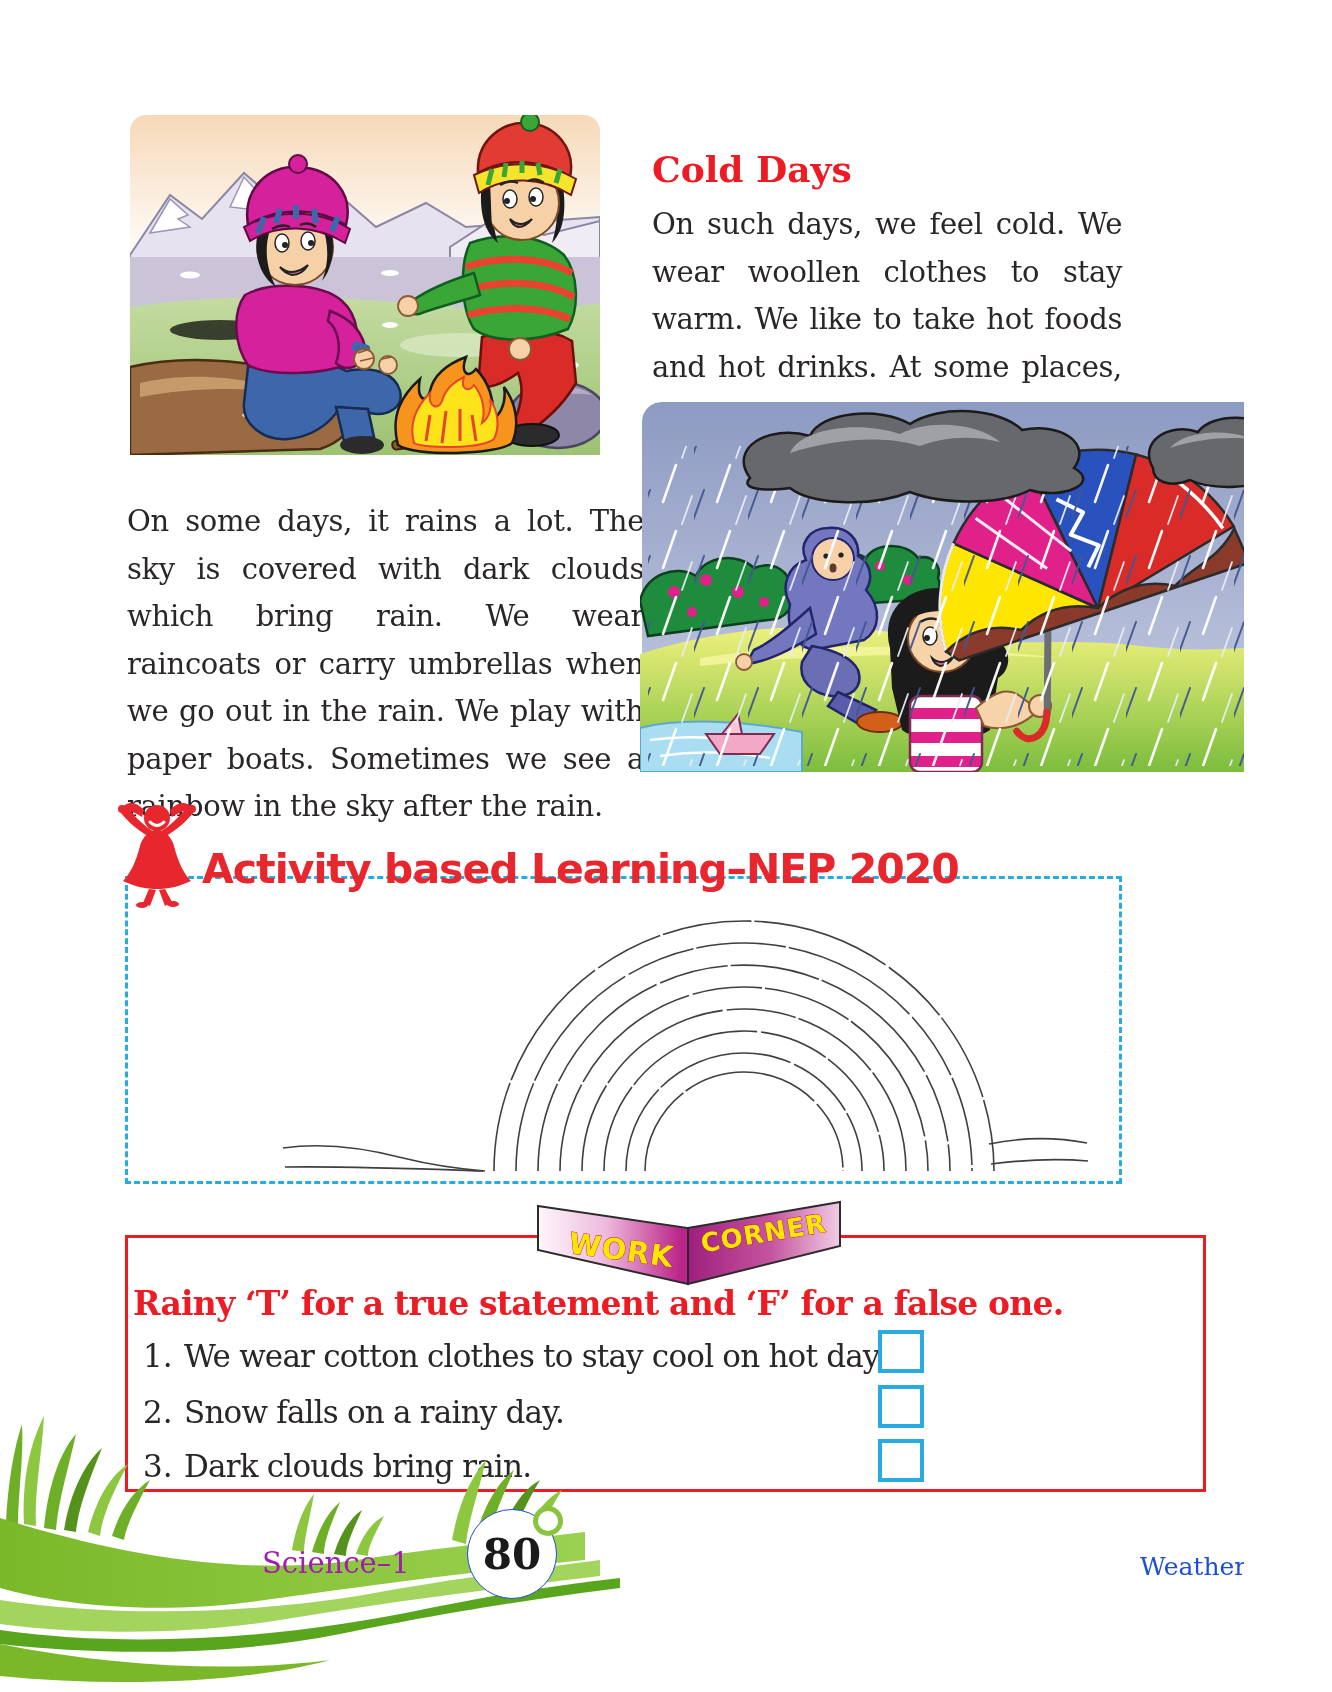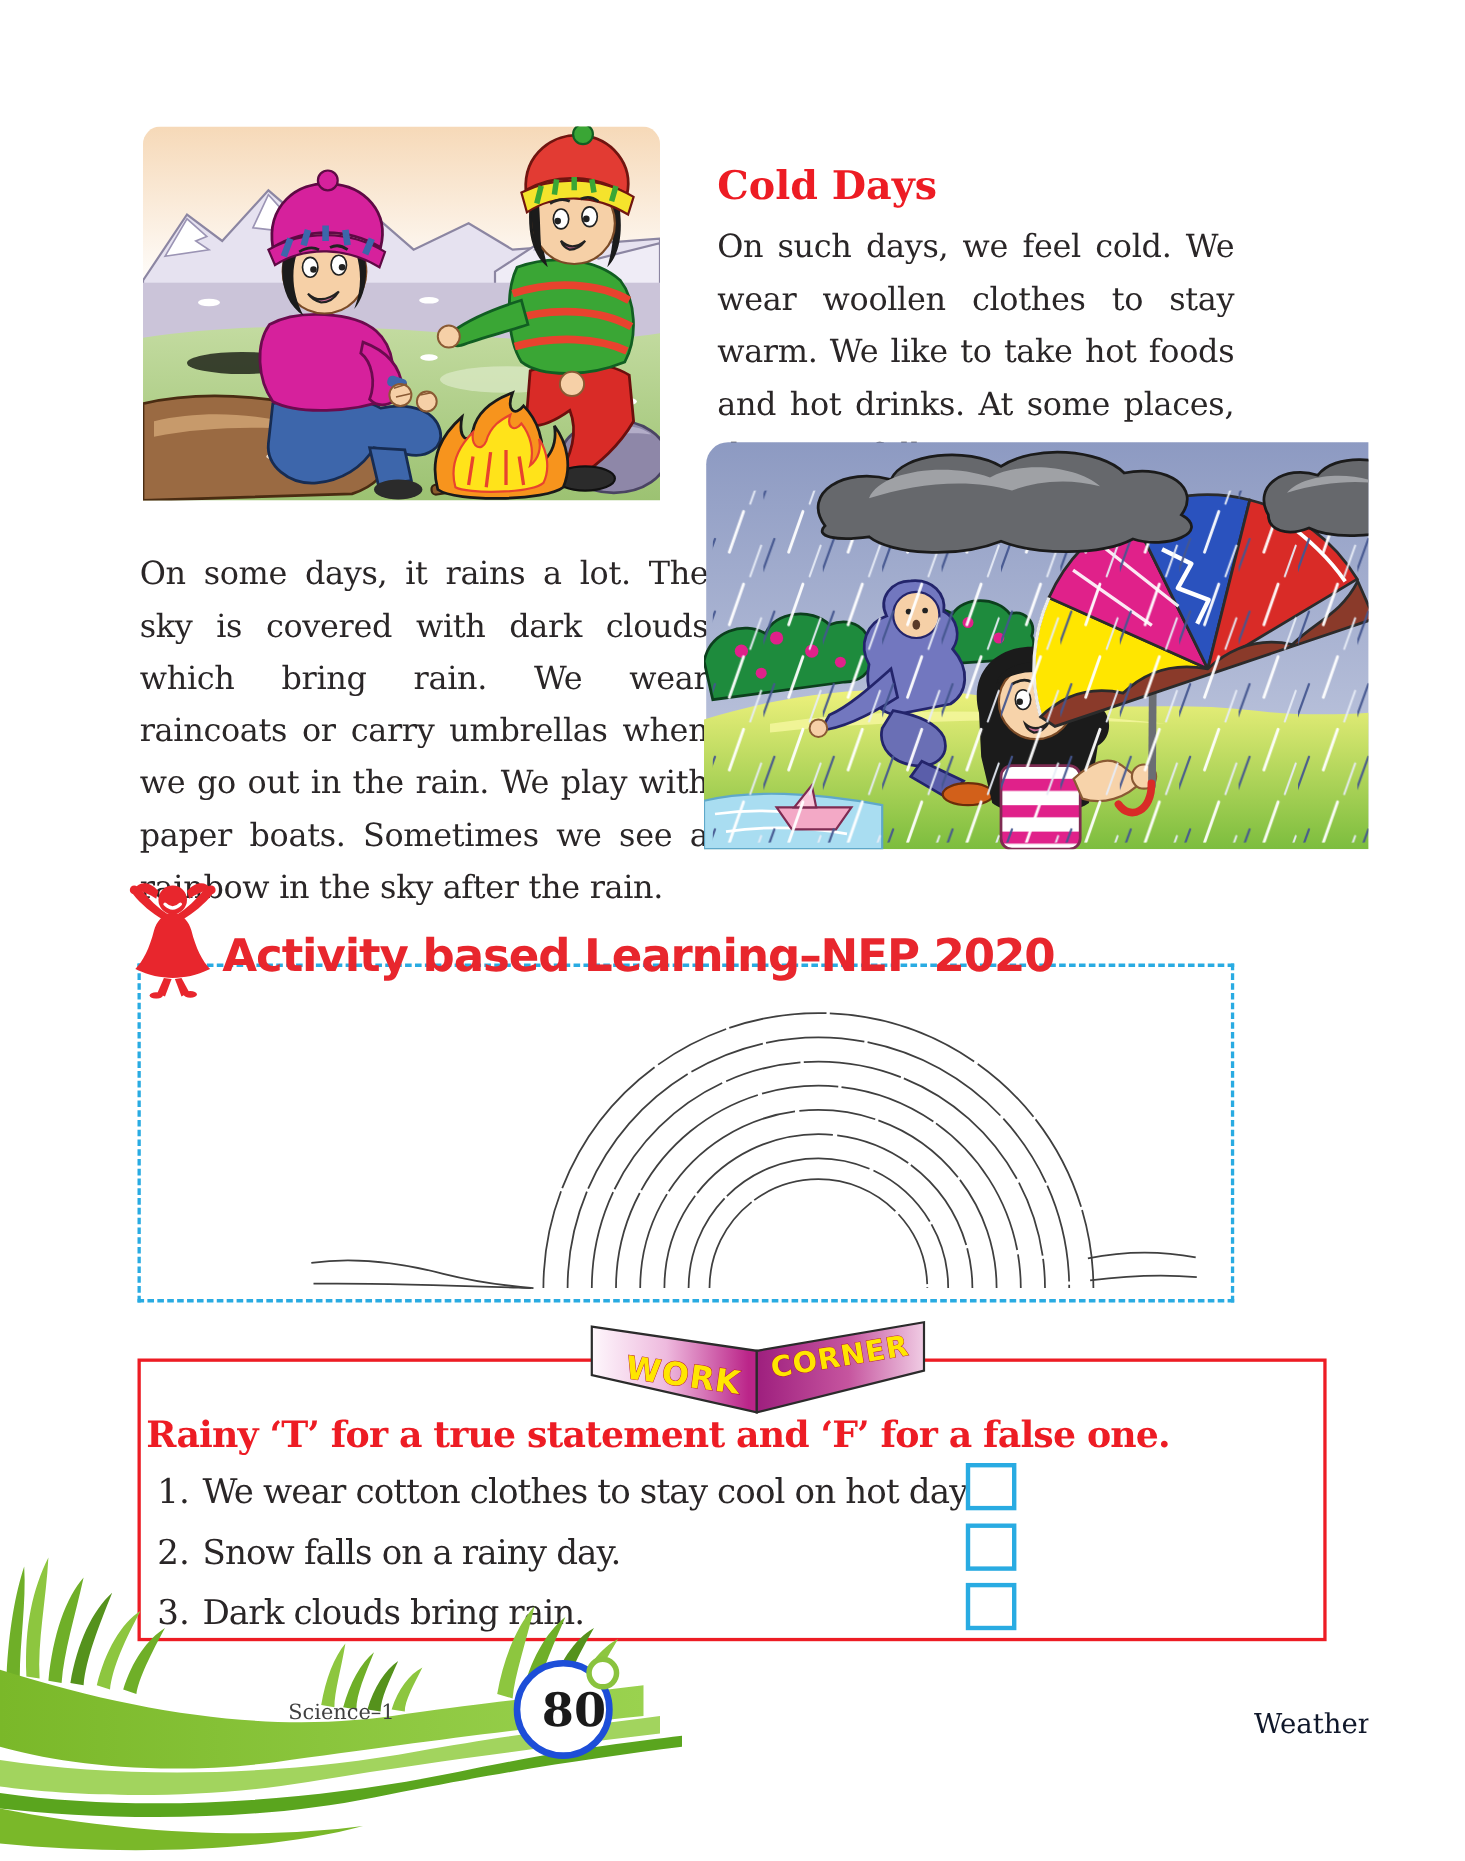--- a/index.html
+++ b/index.html
@@ -10,24 +10,24 @@
   .body-text{font-size:29px;line-height:47.5px;text-align:justify;letter-spacing:-0.3px;color:#2a2627;}
   .activity-heading{font-family:"DejaVu Sans", sans-serif;font-weight:bold;color:#e8262d;
         font-size:41px;letter-spacing:-1px;white-space:nowrap;}
   .colour-instruction{font-weight:bold;font-size:31px;color:#141414;letter-spacing:-0.3px;}
   .dash-box{box-sizing:border-box;border:3px dashed #29abe2;background:transparent;}
   .red-box{box-sizing:border-box;border:3px solid #ed1c24;background:#fff;}
   .wc-heading{font-weight:bold;color:#ed1c24;font-size:33px;letter-spacing:-0.8px;white-space:nowrap;}
   .tf-number{font-size:31px;color:#2a2627;}
   .tf-text{font-size:31px;color:#2a2627;letter-spacing:-0.8px;white-space:nowrap;}
   .answer-box{box-sizing:border-box;width:46px;height:43px;border:4px solid #29abe2;background:#fff;cursor:pointer;}
-  .book-label{font-size:19px;color:#404040;}
-  .chapter-label{font-size:25px;color:#0f172a;}
-  .page-circle{box-sizing:border-box;width:90px;height:90px;border-radius:50%;border:6px solid #1d4ed8;
-        background:#fff;display:flex;align-items:center;justify-content:flex-end;
+  .book-label{font-size:29px;color:#a21caf;}
+  .chapter-label{font-size:25px;color:#1d4ed8;}
+  .page-circle{box-sizing:border-box;width:90px;height:90px;border-radius:50%;border:1px solid #1d4ed8;
+        background:#fff;display:flex;align-items:center;justify-content:center;
         font-weight:bold;font-size:42px;color:#1a1a1a;z-index:3;}
   .page-circle-small{box-sizing:border-box;width:30px;height:30px;border-radius:50%;border:5px solid #8ac33e;
         background:#fff;z-index:4;}
   svg{display:block;}
 </style>
 </head>
 <body>
 
 <div class="page">
 

